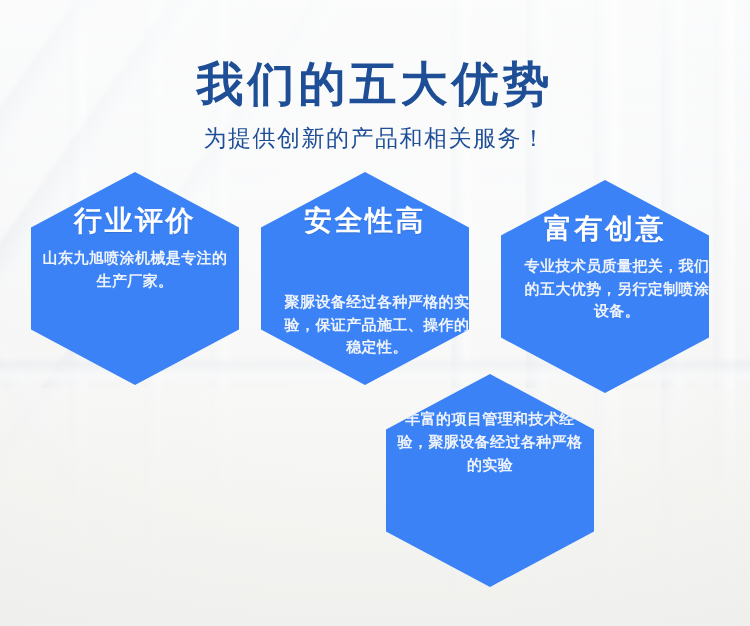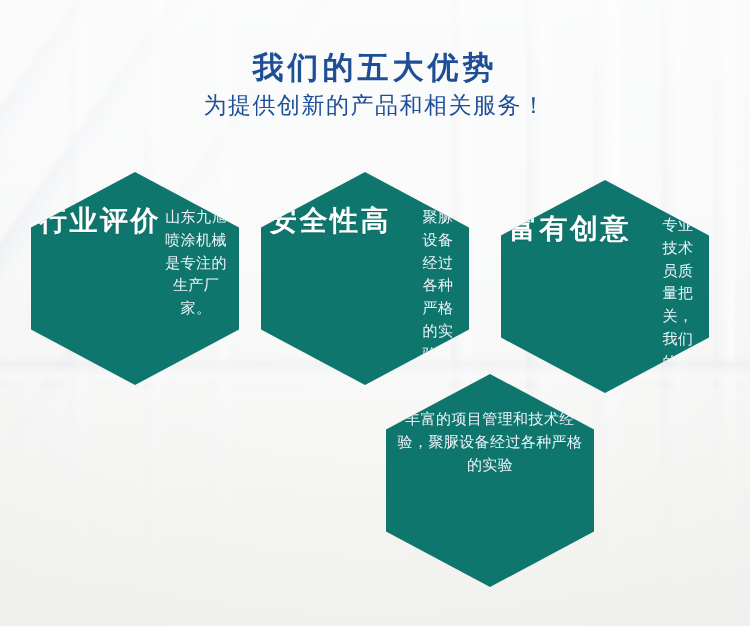--- a/index.html
+++ b/index.html
@@ -105,22 +105,22 @@
   
   .heading-block {
     position: absolute;
     top: 44px;
     left: 0;
     width: 750px;
     text-align: center;
     z-index: 6;
   }
   .main-title {
-    margin: 8px;
-    font-size: 31px;
+    margin: 16px;
+    font-size: 47px;
     line-height: 1.06;
     font-weight: 700;
     letter-spacing: 4px;
     color: #1d4e96;
     font-family: "Liberation Serif", "DejaVu Serif", serif;
   }
   .sub-title {
     margin: 4px 0 0 0;
     font-size: 23px;
     line-height: 1.1;
@@ -133,26 +133,26 @@
   
   .hex-field {
     position: absolute;
     inset: 0;
     z-index: 5;
   }
   .hex {
     position: absolute;
     width: 208px;
     height: 213px;
-    background: #0f766e;
+    background: #3b82f6;
     -webkit-clip-path: polygon(50% 0%, 100% 26%, 100% 74%, 50% 100%, 0% 74%, 0% 26%);
     clip-path: polygon(50% 0%, 100% 26%, 100% 74%, 50% 100%, 0% 74%, 0% 26%);
     display: flex;
-    flex-direction: row;
-    align-items: flex-start;
+    flex-direction: column;
+    align-items: center;
     box-sizing: border-box;
     padding: 34px 8px 10px 8px;
   }
   .hex-title {
     font-size: 28px;
     line-height: 1.1;
     font-weight: 700;
     color: #ffffff;
     letter-spacing: 2.5px;
     white-space: nowrap;
@@ -162,25 +162,26 @@
   }
   .hex-body {
     font-size: 15px;
     line-height: 1.52;
     color: #eef3fa;
     text-align: center;
     font-family: "Liberation Serif", "DejaVu Serif", serif;
     margin: 0;
     width: 186px;
     letter-spacing: .4px;
+    font-weight: bold;
   }
 
   
   .hex-1 { left: 31px;  top: 172px; }
-  .hex-2 { left: 261px; top: 172px; }
+  .hex-2 { left: 261px; top: 172px; gap: 44px; }
   .hex-3 { left: 501px; top: 180px; }
   
   .hex-4 { left: 146px; top: 374px; }
   .hex-5 { left: 386px; top: 374px; }
 
   .hex-2 .hex-body, .hex-3 .hex-body { width: 192px; margin-left: 24px; }
   .hex-4 .hex-body { width: 194px; }
   .hex-5 .hex-body { width: 192px; }
 </style>
 </head>

